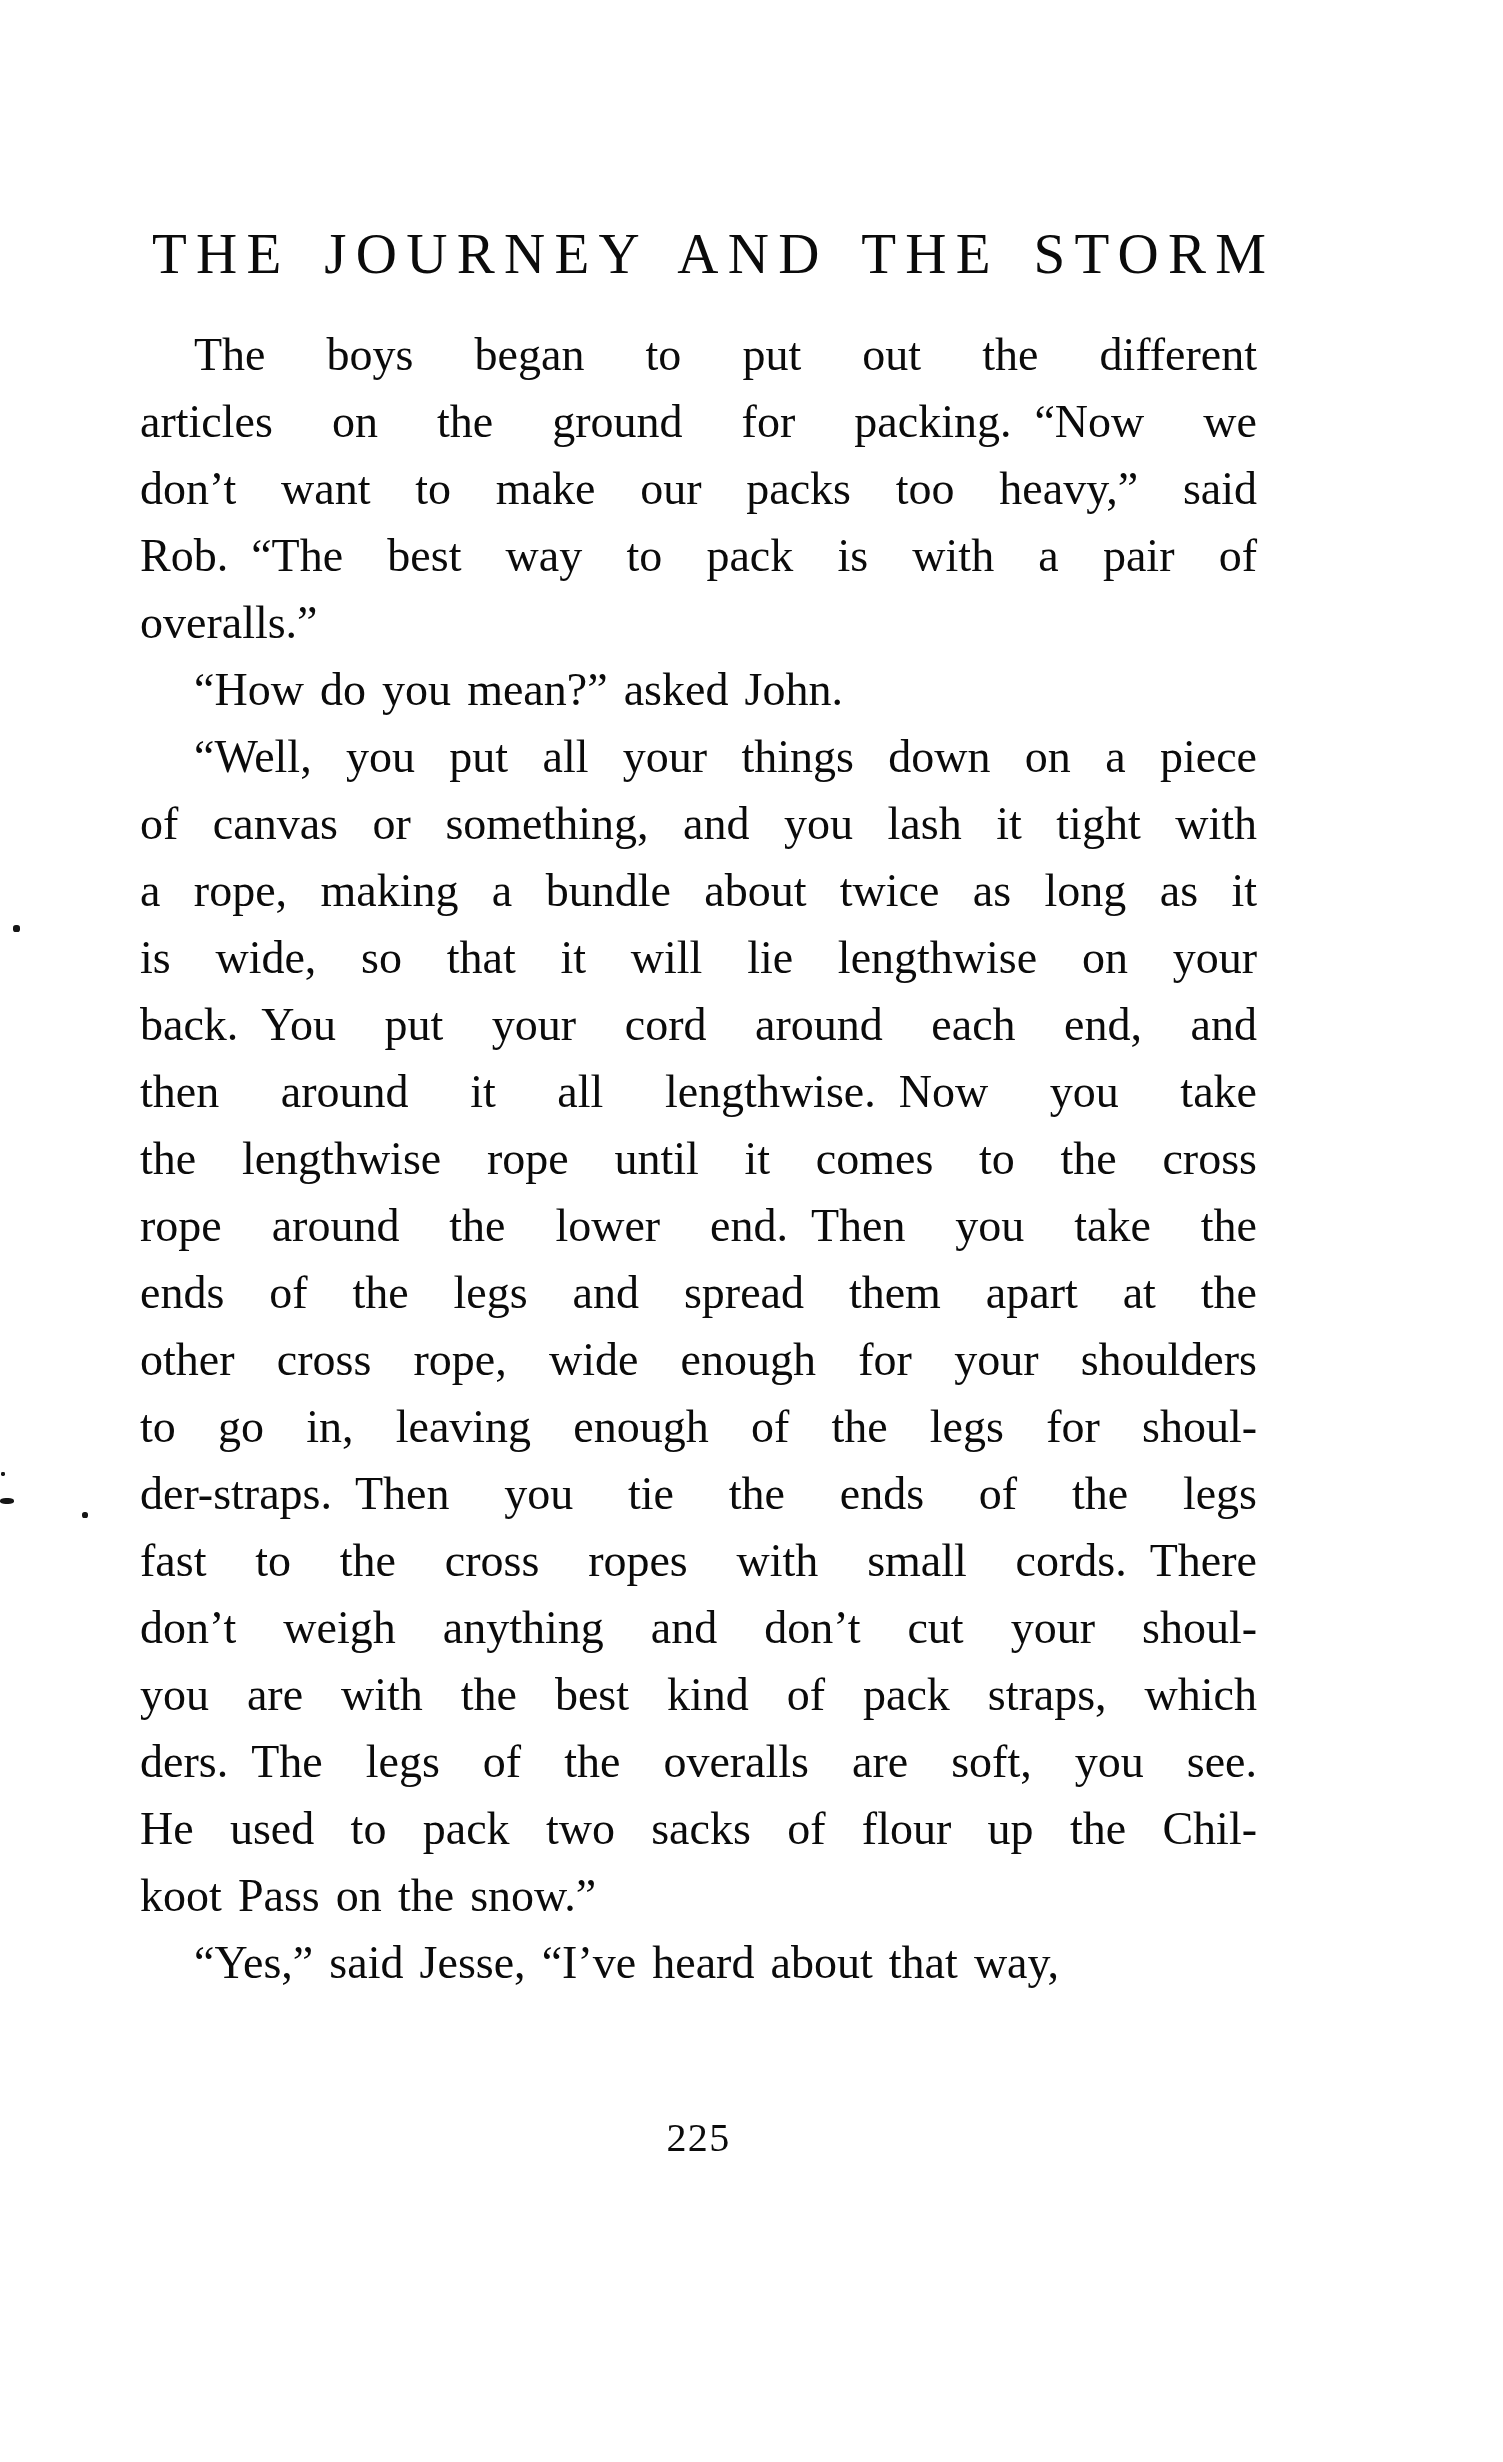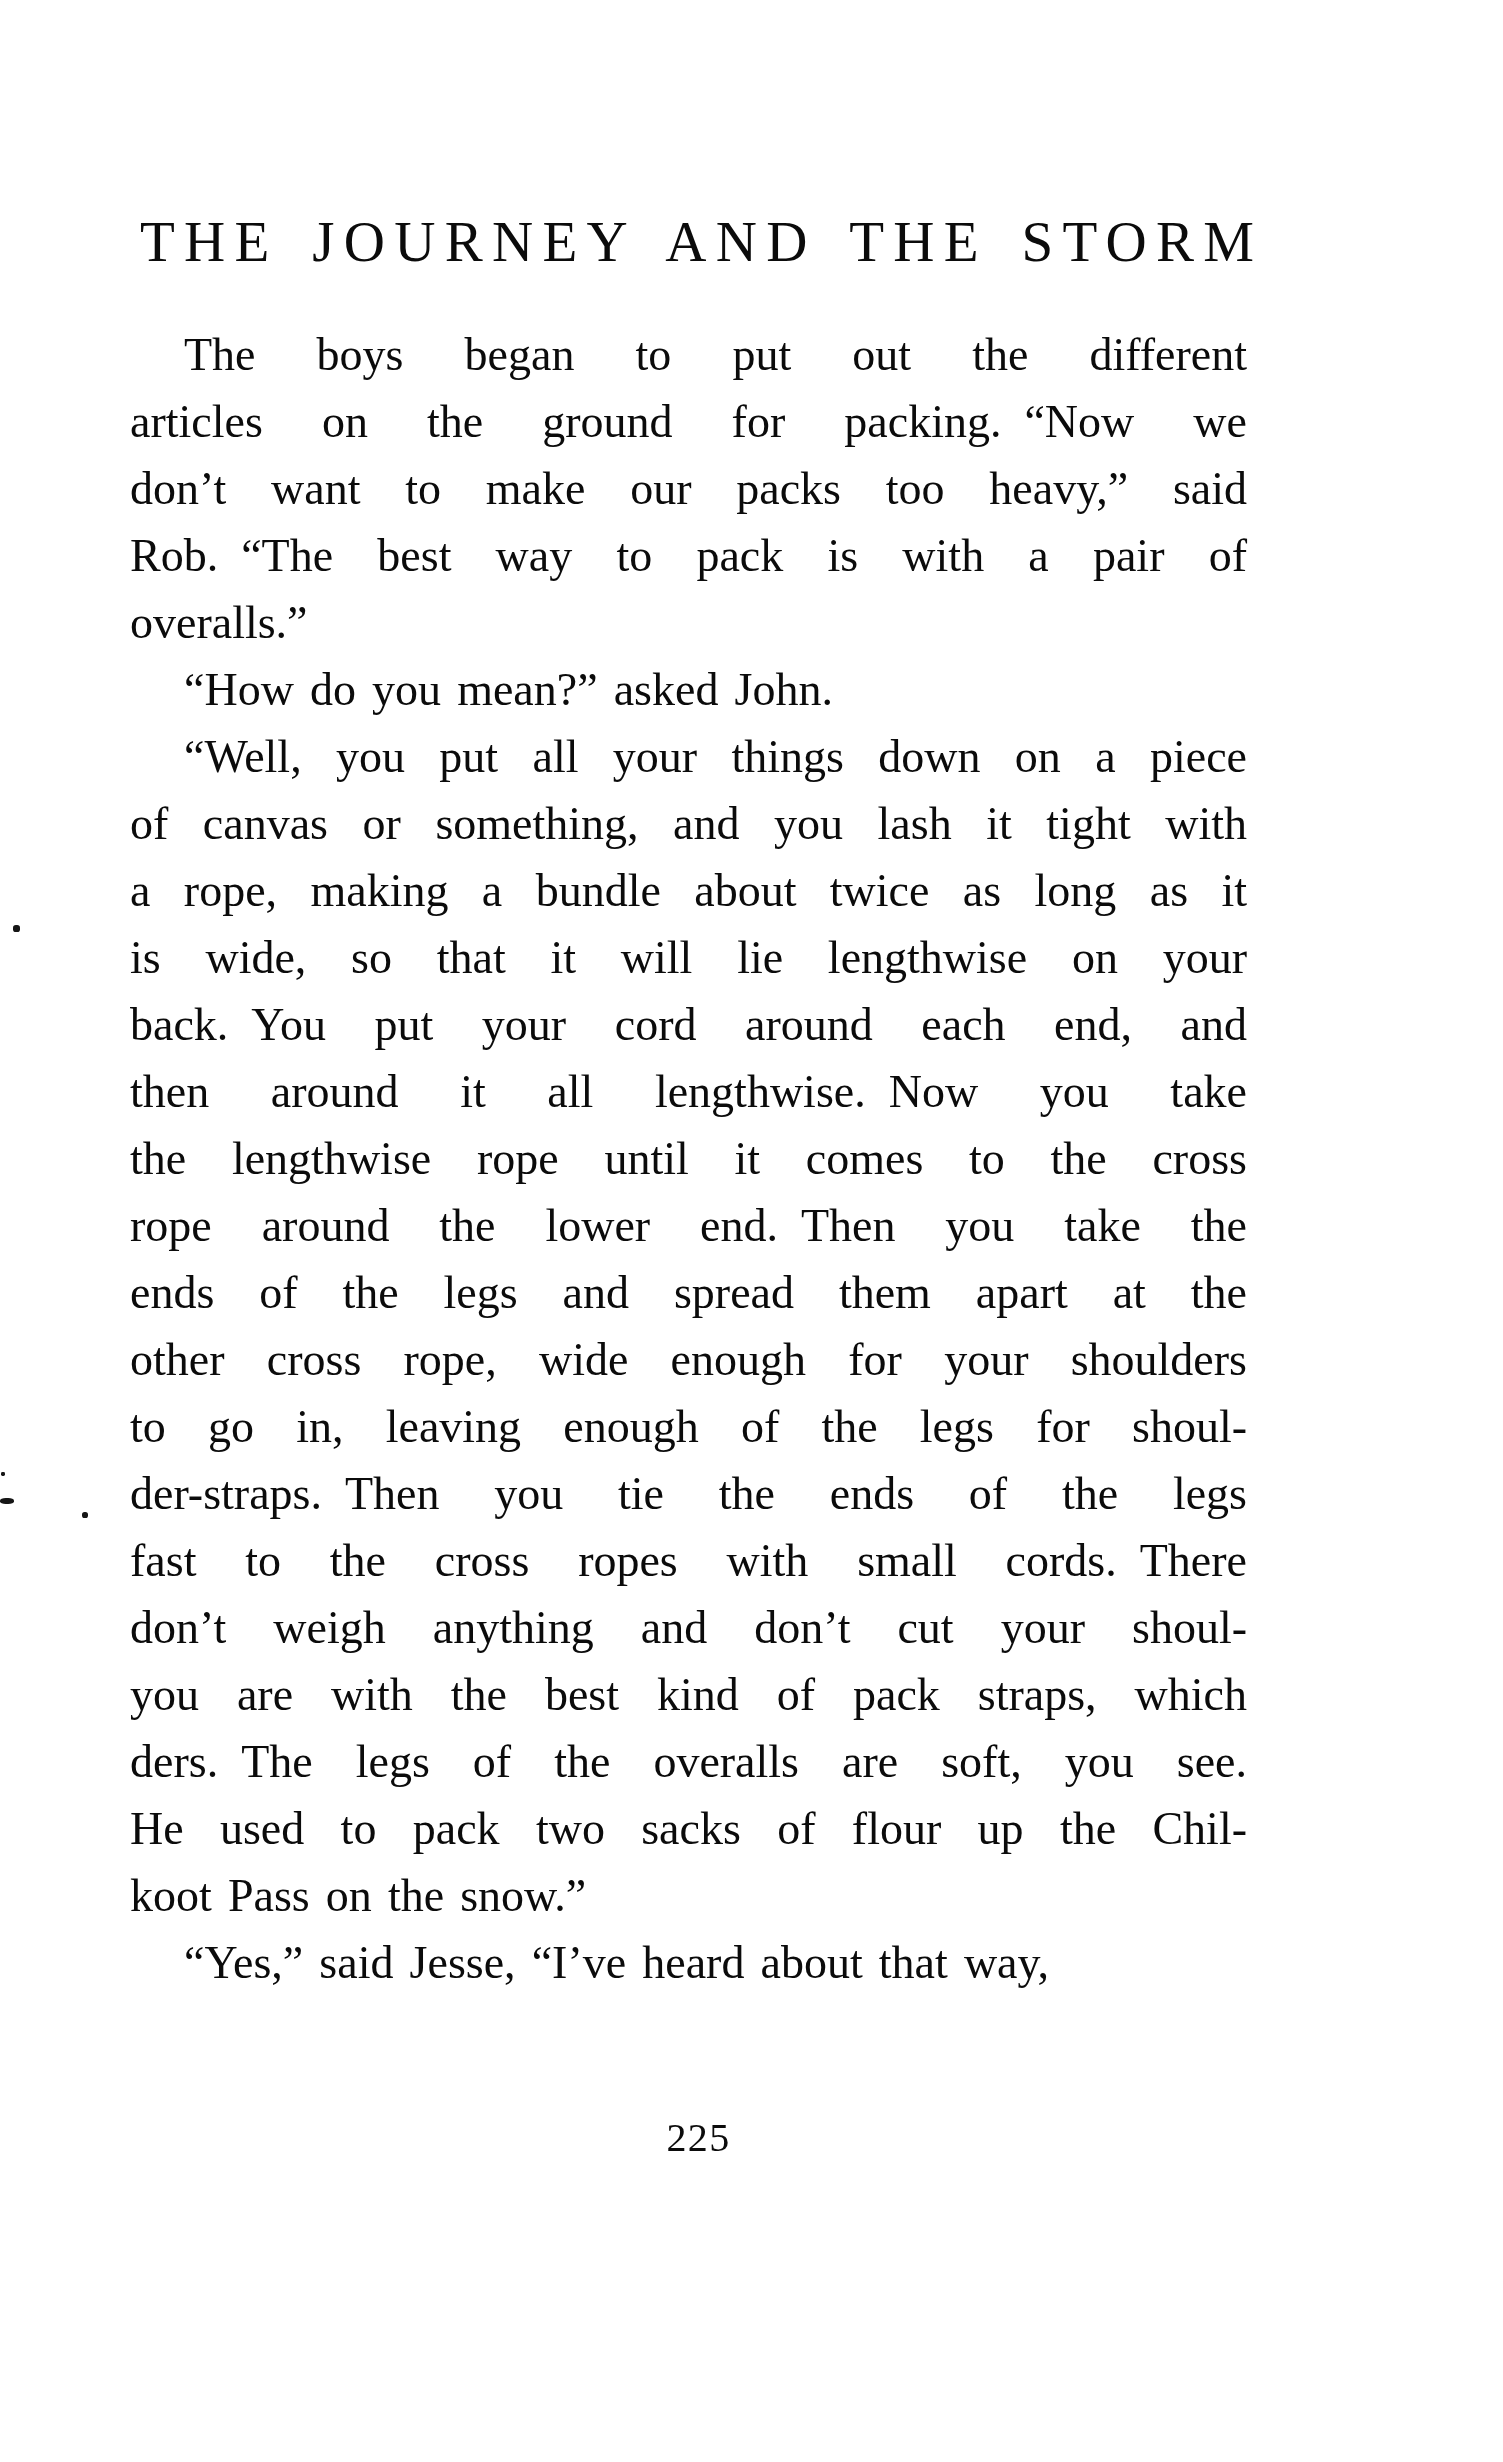--- a/index.html
+++ b/index.html
@@ -14,32 +14,32 @@
     background: #ffffff;
     color: #0b0b0b;
     font-family: "Liberation Serif", "DejaVu Serif", serif;
     overflow: hidden;
   }
   .title {
     position: absolute;
     left: 140px;
     top: 212px;
     width: 1117px;
-    margin: 0;
+    margin: 12px;
     font-size: 57px;
     line-height: 60px;
     font-weight: normal;
     text-align: center;
     letter-spacing: 9.3px;
     word-spacing: 10px;
     white-space: nowrap;
   }
   .body {
     position: absolute;
-    left: 130px;
+    left: 140px;
     top: 321px;
     width: 1117px;
   }
   .line {
     height: 67px;
     line-height: 67px;
     font-size: 46px;
     text-align: justify;
     text-align-last: justify;
     word-spacing: 0.04em;

